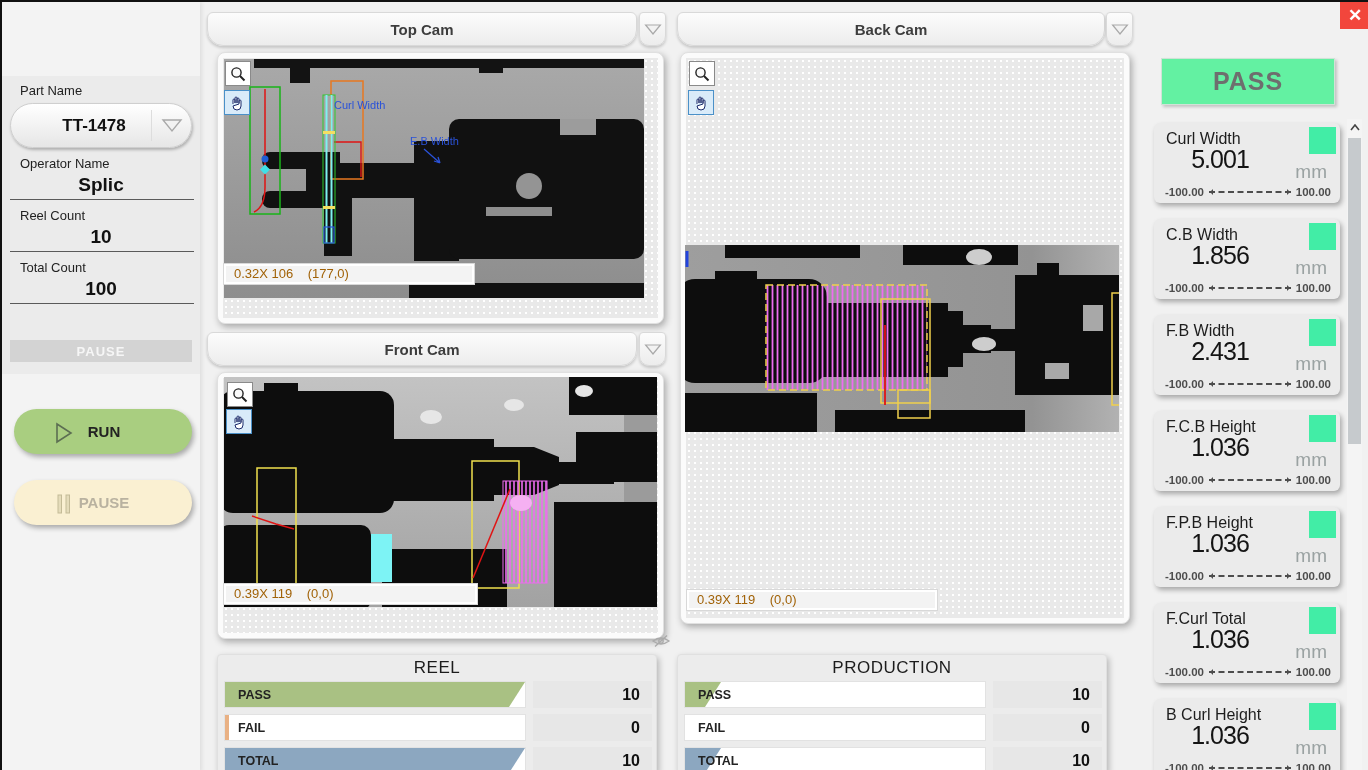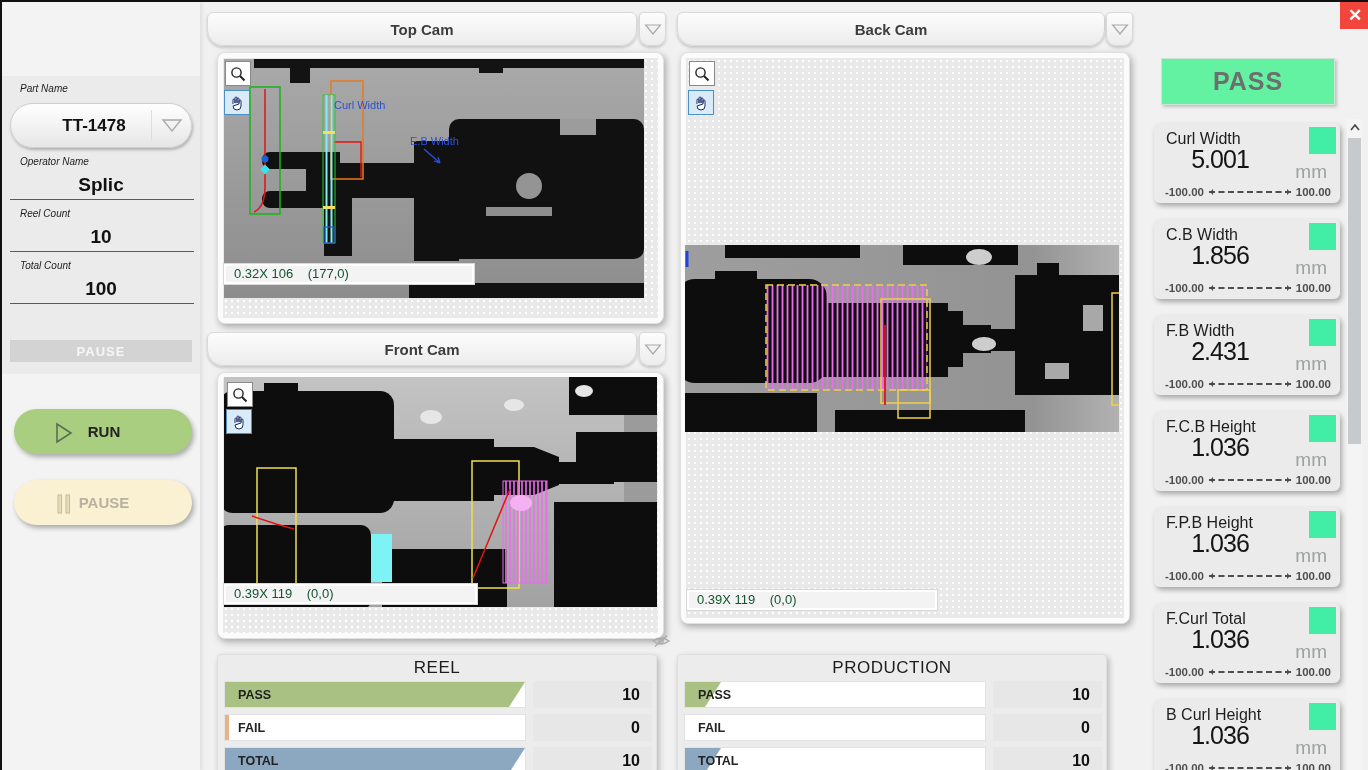--- a/index.html
+++ b/index.html
@@ -5,21 +5,21 @@
   * { margin:0; padding:0; box-sizing:border-box; }
   html,body { width:1368px; height:770px; overflow:hidden; background:#dcdcdc; }
   body { font-family:"Liberation Sans", sans-serif; }
   .app { position:absolute; left:0; top:0; width:1368px; height:770px; background:#f1f1f1;
          border-top:2px solid #111; border-left:2px solid #111; overflow:hidden; }
 
   
   .sidebar { position:absolute; left:0; top:0; width:198px; height:770px; background:#f3f3f3;
              box-shadow:2px 0 4px rgba(0,0,0,.08); }
   .side-section { position:absolute; left:0; top:74px; width:198px; height:298px; background:#ebebeb; }
-  .fld-label { position:absolute; left:18px; font-size:10px; color:#222;font-style:italic; }
+  .fld-label { position:absolute; left:18px; font-size:13px; color:#222; }
   .fld-value { position:absolute; left:0; width:198px; text-align:center; font-weight:bold; font-size:19px; color:#111; }
   .fld-rule  { position:absolute; left:8px; width:184px; border-bottom:1px solid #5a5a5a; }
   .dropdown { position:absolute; left:8px; top:101px; width:182px; height:45px; border-radius:23px;
               background:linear-gradient(#ffffff,#e6e6e6); border:1px solid #cfcfcf;
               box-shadow:1px 2px 3px rgba(0,0,0,.25); display:flex; align-items:center; cursor:pointer; }
   .dropdown .dd-val { flex:1; text-align:center; font-weight:bold; font-size:17px; color:#111; padding-left:26px; }
   .dropdown .dd-tri { width:40px; display:flex; justify-content:center; border-left:1px solid #ddd; height:70%; align-items:center; }
   .change-btn { position:absolute; left:8px; top:338px; width:182px; height:22px; background:#d3d3d3;
                 border:none; color:#f6f6f6; font-weight:bold; font-size:13px; letter-spacing:1px;
                 font-family:inherit; }
@@ -42,21 +42,21 @@
   .cam-tab { position:absolute; height:34px; width:27px; background:linear-gradient(#fcfcfc,#ececec);
              border:1px solid #d9d9d9; border-radius:4px 4px 10px 10px; display:flex;
              align-items:center; justify-content:center; cursor:pointer;
              box-shadow:0 2px 3px rgba(0,0,0,.18); }
   .panel { position:absolute; background:#fbfbfb; border:1px solid #e0e0e0; border-radius:8px;
            box-shadow:2px 3px 7px rgba(0,0,0,.30); }
   .dotgrid { position:absolute; left:5px; top:5px; right:5px; bottom:5px; background-color:#e9e9e9;
              background-image:radial-gradient(#ffffff 1.1px, rgba(255,255,255,0) 1.2px); background-size:6px 6px; }
   .cam-img { position:absolute; overflow:hidden; }
   .cam-status { position:absolute; height:20px; background:#f3f3f3; border:2px solid #ffffff;
-                box-shadow:0 0 0 1px #d8d8d8; font-size:13px; color:#14532d; line-height:16px;
+                box-shadow:0 0 0 1px #d8d8d8; font-size:13px; color:#a16207; line-height:16px;
                 padding:0 8px; white-space:pre; }
   .tool-btn { position:absolute; width:26px; height:25px; background:#fff; border:1px solid #8a8a8a;
               display:flex; align-items:center; justify-content:center; cursor:pointer; }
   .tool-btn.active { background:#d9ebf9; border:1px solid #4a90c8; }
 
   
   .stat-table { position:absolute; background:#ececec; border-radius:4px; border:1px solid #e0e0e0;
                 box-shadow:2px 3px 6px rgba(0,0,0,.25); }
   .stat-title { position:absolute; top:3px; left:0; right:0; text-align:center; font-size:17px;
                 color:#1c1c1c; letter-spacing:.5px; }

